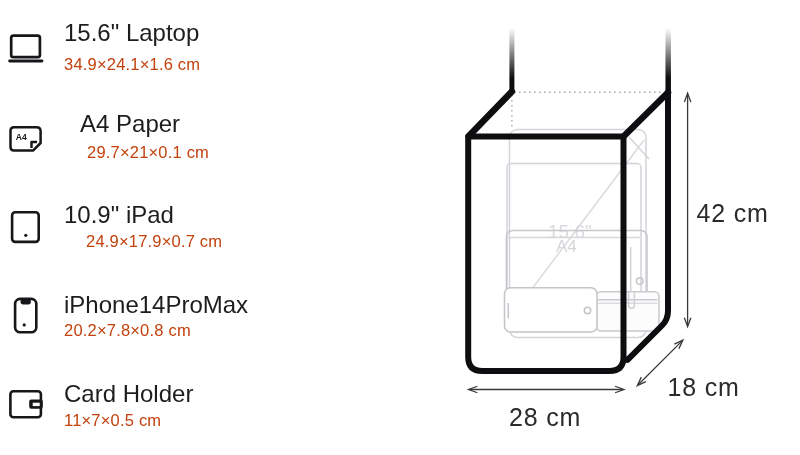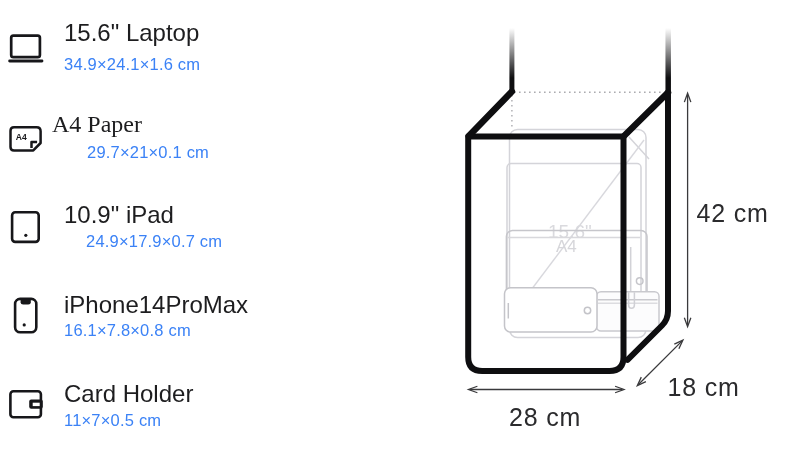--- a/index.html
+++ b/index.html
@@ -1,18 +1,18 @@
 <!DOCTYPE html>
 <html><head>
 <meta charset="utf-8">
 <style>
   html,body{margin:0;padding:0;}
   body{width:800px;height:455px;background:#ffffff;font-family:"Liberation Sans",sans-serif;position:relative;overflow:hidden;}
   .title{position:absolute;font-size:24px;line-height:24px;color:#1d1d1f;letter-spacing:0;white-space:nowrap;}
-  .sub{position:absolute;font-size:16.5px;line-height:17px;color:#3b82f6;letter-spacing:0.2px;white-space:nowrap;}
+  .sub{position:absolute;font-size:16.5px;line-height:17px;color:#c2410c;letter-spacing:0.2px;white-space:nowrap;}
 </style>
 </head>
 <body>
 
 <svg width="60" height="455" viewBox="0 0 60 455" style="position:absolute;left:0;top:0;" fill="none">
 
   <g stroke="#17171a" stroke-width="2.7">
     <rect x="11.2" y="35.6" width="28.7" height="21.6" rx="2.2"></rect>
     <rect x="8.2" y="59.6" width="35.2" height="2.8" rx="1.4" fill="#17171a" stroke="none"></rect>
   </g>
@@ -38,31 +38,31 @@
     <rect x="10.4" y="391.2" width="30.5" height="26.1" rx="3"></rect>
     <rect x="29.2" y="399.5" width="13.6" height="9.2" rx="2" fill="#17171a" stroke="none"></rect>
     <rect x="32.7" y="402.7" width="7" height="3.4" fill="#ffffff" stroke="none"></rect>
   </g>
 </svg>
 
 <div class="title" style="left:64px;top:21px;">15.6" Laptop</div>
 
 <div class="sub" style="left:64px;top:56px;">34.9×24.1×1.6 cm</div>
 
-<div class="title" style="left:52px;top:112px;font-family:Liberation Serif, serif;">A4 Paper</div>
+<div class="title" style="left:80px;top:112px;">A4 Paper</div>
 
 <div class="sub" style="left:64px;top:144px;margin-left:23px;">29.7×21×0.1 cm</div>
 
 <div class="title" style="left:64px;top:203px;">10.9" iPad</div>
 
 <div class="sub" style="left:64px;top:233px;margin-left:22px;">24.9×17.9×0.7 cm</div>
 
 <div class="title" style="left:64px;top:293px;">iPhone14ProMax</div>
 
-<div class="sub" style="left:64px;top:322px;">16.1×7.8×0.8 cm</div>
+<div class="sub" style="left:64px;top:322px;">20.2×7.8×0.8 cm</div>
 
 <div class="title" style="left:64px;top:382px;">Card Holder</div>
 
 <div class="sub" style="left:64px;top:412px;">11×7×0.5 cm</div>
 
 <svg width="370" height="455" viewBox="430 0 370 455" style="position:absolute;left:430px;top:0;" fill="none">
   <defs>
     <linearGradient id="strapL" x1="0" y1="28" x2="0" y2="78" gradientUnits="userSpaceOnUse">
       <stop offset="0" stop-color="#0e0e10" stop-opacity="0"></stop>
       <stop offset="1" stop-color="#0e0e10" stop-opacity="1"></stop>

